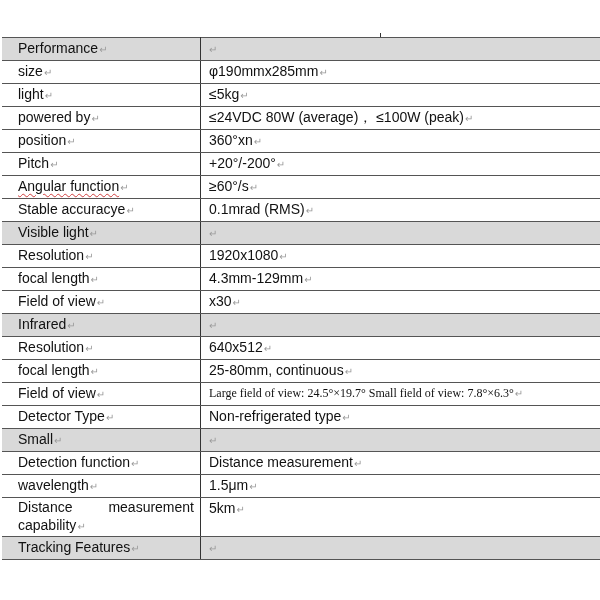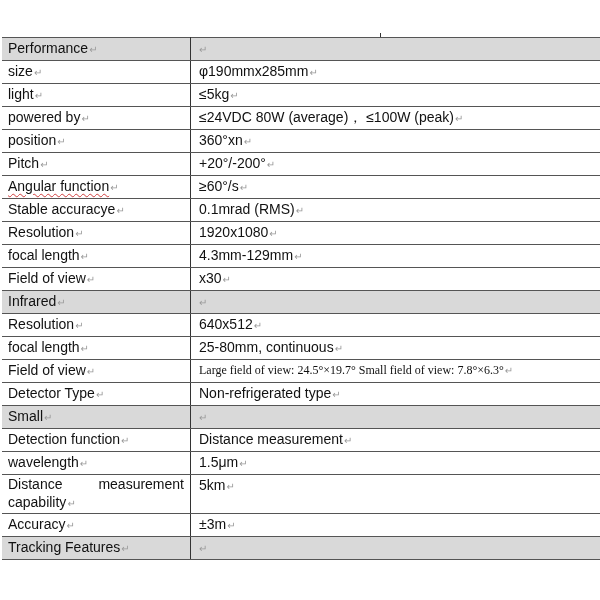--- a/index.html
+++ b/index.html
@@ -1,20 +1,20 @@
 <!DOCTYPE html>
 <html><head>
   <meta charset="utf-8">
   <style>
     html, body { margin: 0; padding: 0; background: #ffffff; }
     body { width: 600px; height: 600px; position: relative; overflow: hidden; font-family: "Liberation Sans", sans-serif; color: #111; }
     .tick { position: absolute; left: 380px; top: 33px; width: 1px; height: 4px; background: #333; }
     table.spec { position: absolute; left: 2px; top: 37px; width: 598px; border-collapse: collapse; table-layout: fixed; }
     table.spec td { border-top: 1px solid #555; border-bottom: 1px solid #555; padding: 0 6px; font-size: 14px; line-height: 20px; height: 20px; vertical-align: top; white-space: nowrap; overflow: hidden; }
-    table.spec td.k { width: 176px; border-right: 1px solid #333; padding-left: 6px; }
+    table.spec td.k { width: 176px; border-right: 1px solid #333; padding-left: 16px; }
     table.spec td.v { padding-left: 8px; }
     tr.section td { background: #d9d9d9; }
     tr.wrap td.k { white-space: normal; text-align: justify; text-align-last: left; line-height: 18px; }
     tr.wrap td { height: 36px; }
     td.small { font-size: 12px !important; font-family: Liberation Serif, serif; }
     .pm { color: #9a9a9a; font-size: 10px; margin-left: 1px; }
     .empty .pm { margin-left: 0; }
     .squig { text-decoration: underline wavy #d04040; text-decoration-thickness: 1px; text-underline-offset: 2px; }
   </style>
 </head>
@@ -48,20 +48,24 @@
       <td class="k"><span>Pitch</span><span class="pm">↵</span></td>
       <td class="v"><span>+20°/-200°</span><span class="pm">↵</span></td>
     </tr>
     <tr>
       <td class="k"><span class="squig">Angular function</span><span class="pm">↵</span></td>
       <td class="v"><span>≥60°/s</span><span class="pm">↵</span></td>
     </tr>
     <tr>
       <td class="k"><span>Stable accuracye</span><span class="pm">↵</span></td>
       <td class="v"><span>0.1mrad (RMS)</span><span class="pm">↵</span></td>
+    </tr>
+    <tr class="section">
+      <td class="k"><span>Visible light</span><span class="pm">↵</span></td>
+      <td class="v empty"><span class="pm">↵</span></td>
     </tr>
     <tr>
       <td class="k"><span>Resolution</span><span class="pm">↵</span></td>
       <td class="v"><span>1920x1080</span><span class="pm">↵</span></td>
     </tr>
     <tr>
       <td class="k"><span>focal length</span><span class="pm">↵</span></td>
       <td class="v"><span>4.3mm-129mm</span><span class="pm">↵</span></td>
     </tr>
     <tr>
@@ -97,22 +101,18 @@
       <td class="v"><span>Distance measurement</span><span class="pm">↵</span></td>
     </tr>
     <tr>
       <td class="k"><span>wavelength</span><span class="pm">↵</span></td>
       <td class="v"><span>1.5μm</span><span class="pm">↵</span></td>
     </tr>
     <tr class="wrap">
       <td class="k"><span>Distance measurement capability</span><span class="pm">↵</span></td>
       <td class="v"><span>5km</span><span class="pm">↵</span></td>
     </tr>
-    <tr>
-      <td class="k"><span>Accuracy</span><span class="pm">↵</span></td>
-      <td class="v"><span>±3m</span><span class="pm">↵</span></td>
-    </tr>
     <tr class="section">
       <td class="k"><span>Tracking Features</span><span class="pm">↵</span></td>
       <td class="v empty"><span class="pm">↵</span></td>
     </tr>
   </tbody>
 </table>
 
 </body></html>

